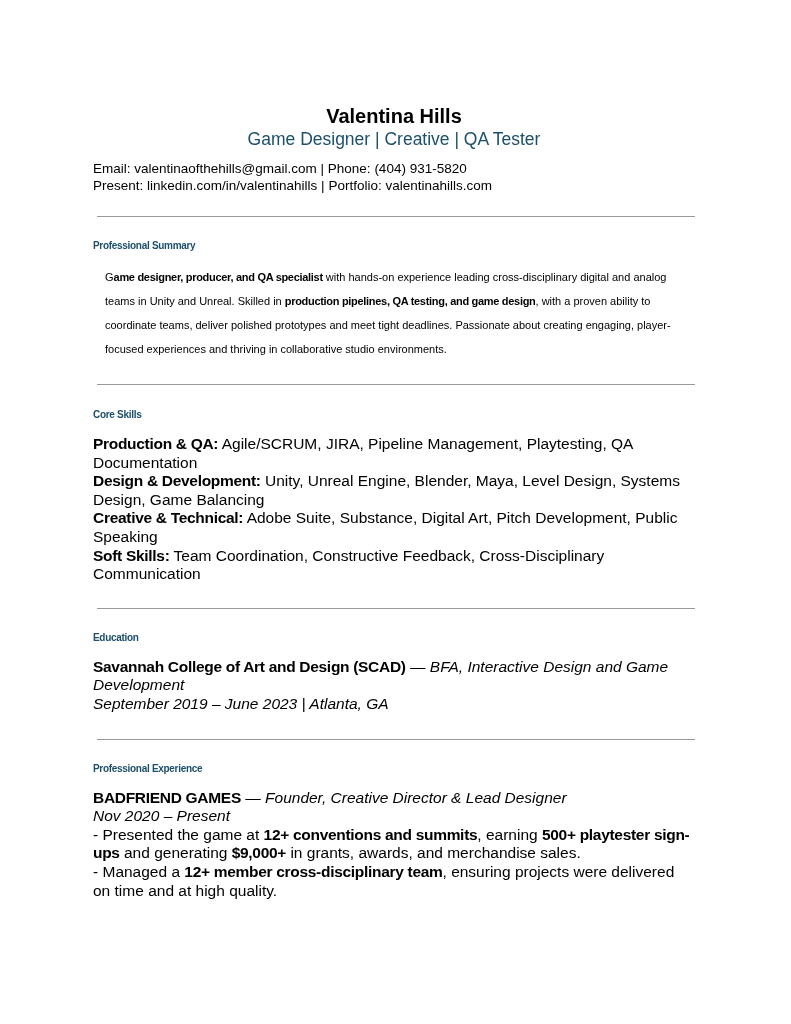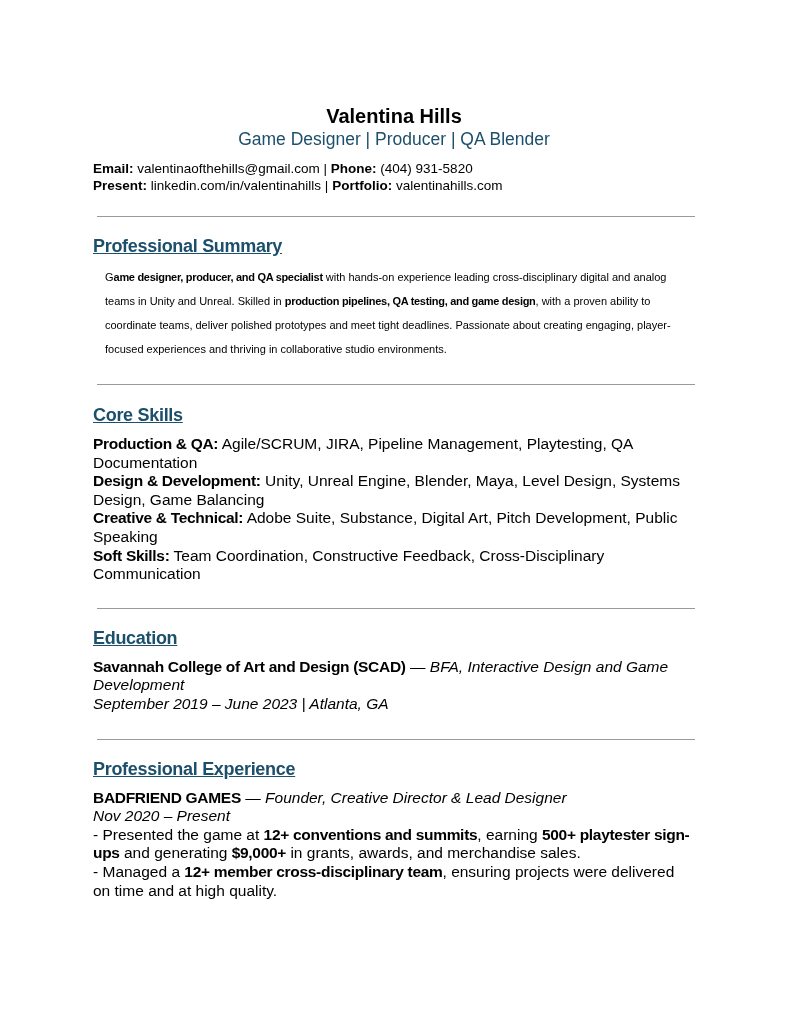--- a/index.html
+++ b/index.html
@@ -34,36 +34,35 @@
       font-size: 17.5px;
       line-height: 22px;
       color: #1b4f6b;
       margin: 0;
     }
     .contact {
       margin-top: 10px;
       font-size: 13.5px;
       line-height: 17px;
     }
-    .contact b { font-weight: bold; }
+    .contact b { font-weight: normal; }
     .divider {
       border: none;
       border-top: 1.5px solid #9a9a9a;
       margin: 0 0 0 4px;
       width: 598px;
       height: 0;
     }
     .section-title {
-      font-size: 18px;
+      font-size: 10px;
       font-weight: bold;
       color: #1b4f6b;
       letter-spacing: -0.3px;
       margin: 0;
       line-height: 18px;
-      text-decoration: underline;
     }
     .summary {
       font-size: 11px;
       line-height: 24px;
       margin: 12px;
     }
     .bold { font-weight: bold; letter-spacing: -0.3px; }
     .skills, .edu, .exp {
       font-size: 15.5px;
       line-height: 18.6px;
@@ -72,21 +71,21 @@
     .italic { font-style: italic; }
     .bullet { margin: 0; }
   </style>
 </head>
 <body>
 
 <div class="page">
 
   <div class="header">
     <p class="name">Valentina Hills</p>
-    <p class="tagline">Game Designer | Producer | QA Blender</p>
+    <p class="tagline">Game Designer | Creative | QA Tester</p>
   </div>
 
   <div class="contact">
     <div>
       <b>Email:</b><span> valentinaofthehills@gmail.com | </span><b>Phone:</b><span> (404) 931-5820</span>
     </div>
     <div>
       <b>Present:</b><span> linkedin.com/in/valentinahills | </span><b>Portfolio:</b><span> valentinahills.com</span>
     </div>
   </div>

